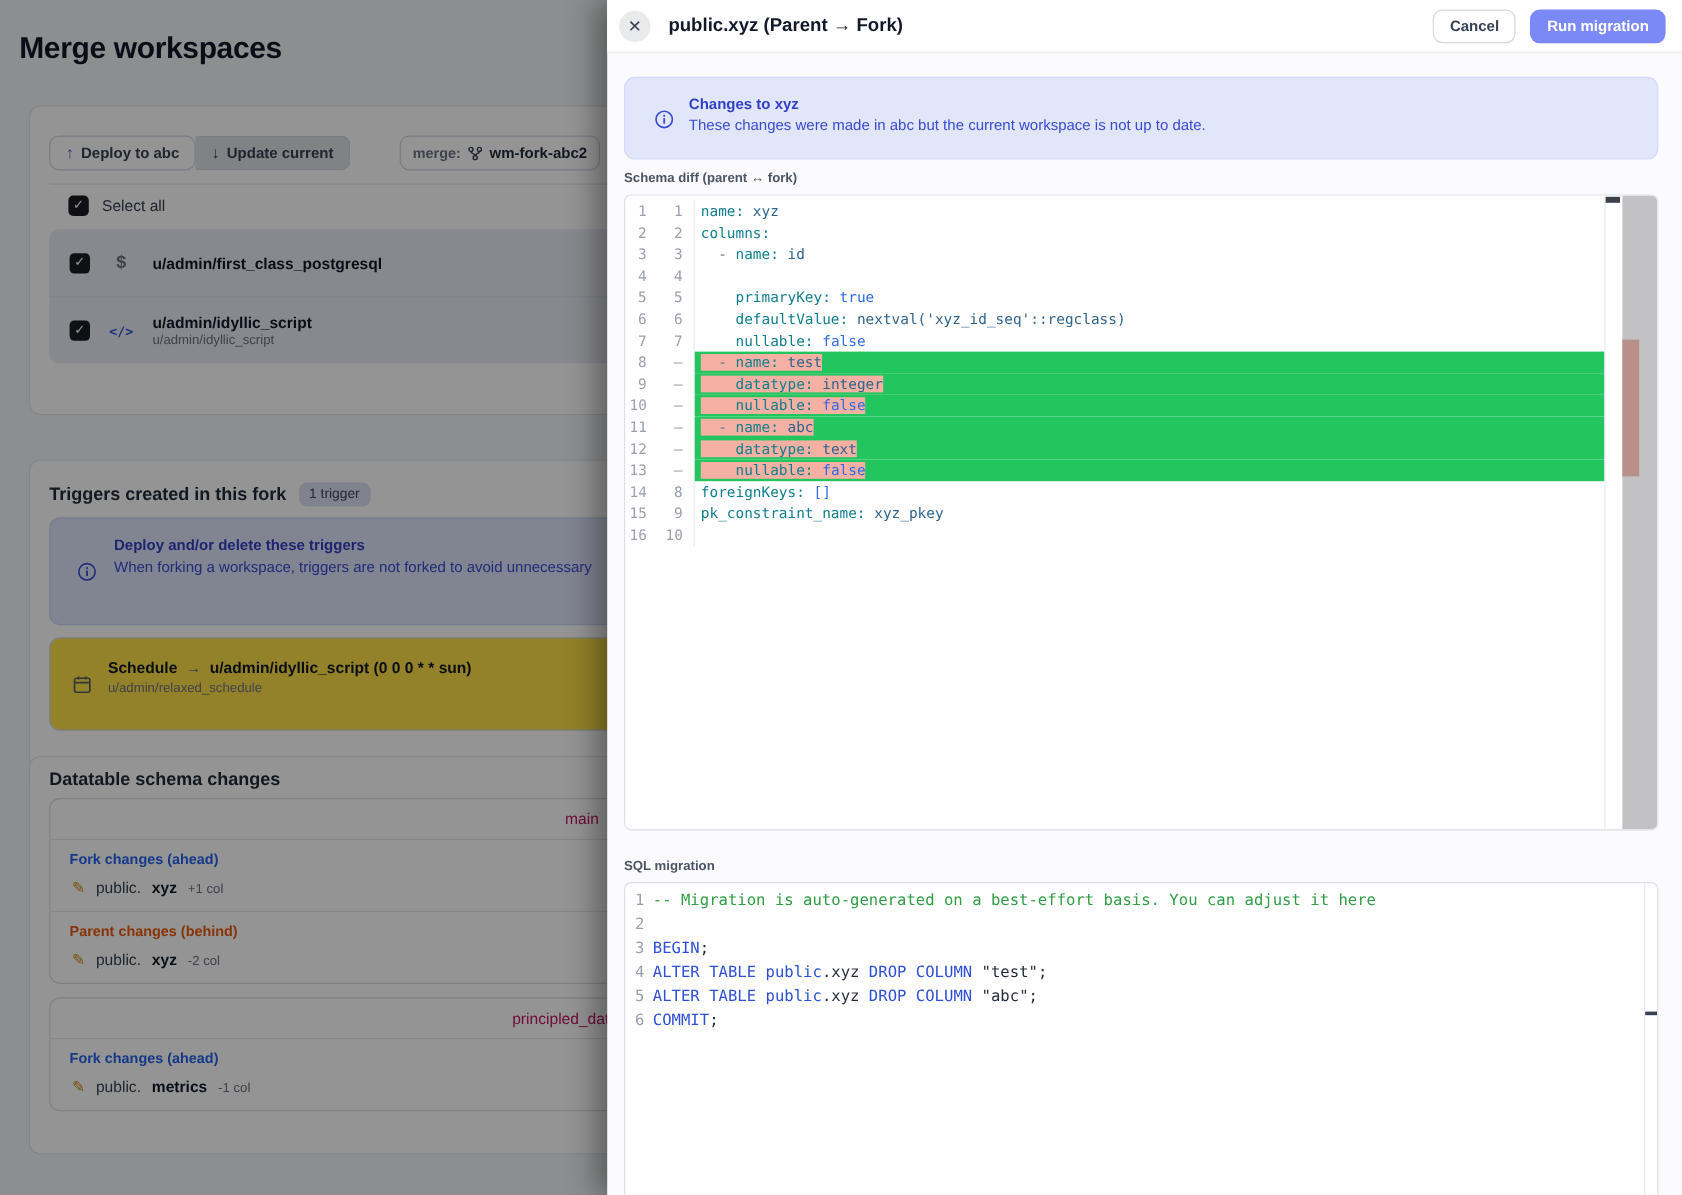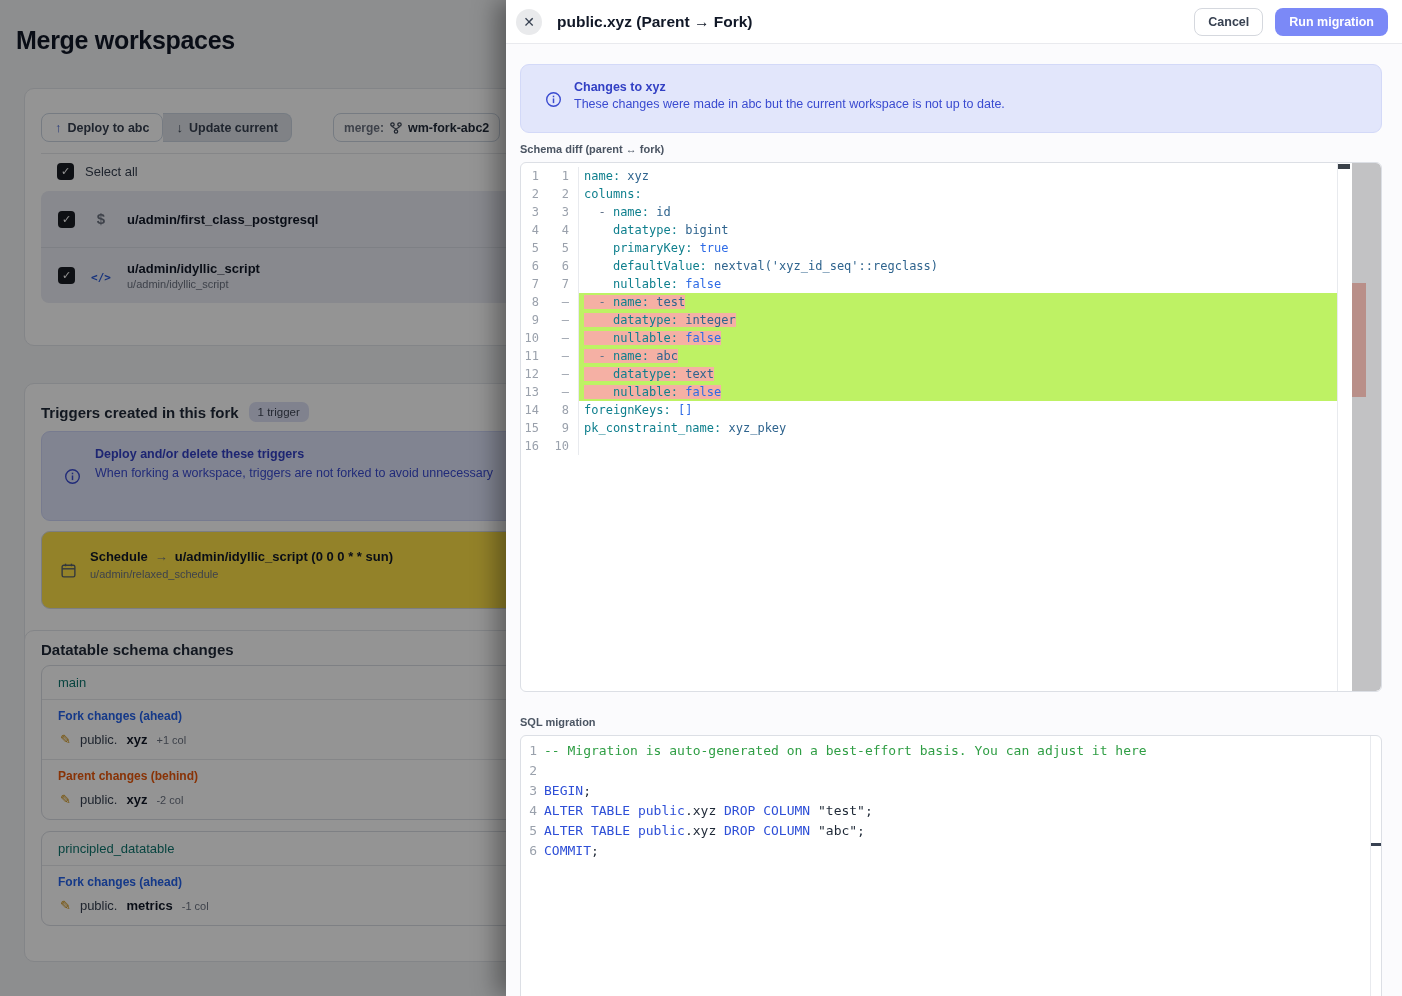--- a/index.html
+++ b/index.html
@@ -56,21 +56,21 @@
   .schedule-box { position:absolute; left:16px; right:16px; top:147px; height:78px; border:1px solid #d6dae1; border-radius:9px; background:#fde047;text-align:center; }
   .sch-icon { position:absolute; left:18px; top:30px; color:#57606a; }
   .sch-line { position:absolute; left:48px; top:17px; font-size:13px; color:#111827; white-space:nowrap; }
   .sch-line b { font-weight:700; }
   .sch-arrow { color:#6b7280; padding:0 7px; }
   .sch-sub { position:absolute; left:48px; top:36px; font-size:11px; color:#6b7280; }
 
   #card-datatable .section-title { position:absolute; left:16px; top:10px; }
   #datatable-groups { position:absolute; left:16px; right:16px; top:34px; }
   .dt-card { border:1px solid #d9dce3; border-radius:9px; background:#fff; margin-bottom:11px; overflow:hidden; }
-  .dt-head { padding:9px 16px; font-size:13px; color:#0f766e; border-bottom:1px solid #e5e7eb; }
+  .dt-head { padding:9px 16px; font-size:13px; color:#be185d; border-bottom:1px solid #e5e7eb;text-align:center; }
   .dt-section { padding:9px 16px 12px 16px; }
   .dt-section + .dt-section { border-top:1px solid #e5e7eb; }
   .dt-label { font-size:12px; font-weight:700; margin-bottom:9px; }
   .tone-blue { color:#2563eb; }
   .tone-orange { color:#ea580c; }
   .dt-row { display:flex; align-items:baseline; gap:9px; font-size:13px; color:#374151; padding-left:2px; }
   .pencil-icon { color:#ca8a04; font-size:13px; }
   .dt-table { font-weight:700; color:#111827; }
   .dt-delta { font-size:11px; color:#6b7280; }
 
@@ -98,21 +98,21 @@
   .editor { position:absolute; left:14px; width:862px; background:#fff; border:1px solid #dcdfe5; border-radius:6px; overflow:hidden; font-family:"DejaVu Sans Mono", monospace; }
   #diff-editor { top:162px; height:530px; }
   #sql-editor { top:735px; height:290px; }
 
   #diff-code { padding-top:4px; }
   .dl { display:flex; height:18px; font-size:12px; line-height:18px; white-space:pre; }
   .dl .g1 { width:18px; text-align:right; color:#9aa1ac; flex:0 0 auto; }
   .dl .g2 { width:30px; text-align:right; color:#9aa1ac; flex:0 0 auto; }
   .dl .gsep { width:10px; border-right:1px solid #e8eaee; flex:0 0 auto; }
   .dl .dl-code { flex:1; padding-left:5px; margin-right:44px; }
-  .dl.del .dl-code { background:#bef264; }
+  .dl.del .dl-code { background:#22c55e; }
   .dl.del .dl-text { background:#f5b0a4; }
 
   #sql-code { padding-top:5px; }
   .sl { display:flex; height:20px; font-size:13px; line-height:20px; white-space:pre; }
   .sl .g1 { width:16px; text-align:right; color:#9aa1ac; flex:0 0 auto; }
   .sl .sl-code { flex:1; padding-left:7px; margin-right:11px; }
 
   .tk-key { color:#0e7f8d; }
   .tk-val { color:#2f648e; }
   .tk-bool { color:#2e6be6;text-align:right; }
@@ -279,21 +279,21 @@
       <span class="banner-title">Changes to xyz</span>
       <span class="banner-text">These changes were made in abc but the current workspace is not up to date.</span>
     </div>
 
     <span class="editor-label" id="diff-label">Schema diff (parent ↔ fork)</span>
     <div class="editor" id="diff-editor">
       <div id="diff-code">
           <div class="dl"><span class="g1">1</span><span class="g2">1</span><span class="gsep"></span><span class="dl-code"><span class="dl-text"><span class="tk-key">name:</span><span class="tk-plain"> </span><span class="tk-val">xyz</span></span></span></div>
           <div class="dl"><span class="g1">2</span><span class="g2">2</span><span class="gsep"></span><span class="dl-code"><span class="dl-text"><span class="tk-key">columns:</span></span></span></div>
           <div class="dl"><span class="g1">3</span><span class="g2">3</span><span class="gsep"></span><span class="dl-code"><span class="dl-text"><span class="tk-plain">  </span><span class="tk-dash">- </span><span class="tk-key">name:</span><span class="tk-plain"> </span><span class="tk-val">id</span></span></span></div>
-          <div class="dl"><span class="g1">4</span><span class="g2">4</span><span class="gsep"></span><span class="dl-code"><span class="dl-text"><span class="tk-plain">    </span><span class="tk-key">datatype:</span><span class="tk-plain"> </span><span class="tk-val">bigint</span></span></span></div>
+          <div class="dl"><span class="g1">4</span><span class="g2">4</span><span class="gsep"></span></div>
           <div class="dl"><span class="g1">5</span><span class="g2">5</span><span class="gsep"></span><span class="dl-code"><span class="dl-text"><span class="tk-plain">    </span><span class="tk-key">primaryKey:</span><span class="tk-plain"> </span><span class="tk-bool">true</span></span></span></div>
           <div class="dl"><span class="g1">6</span><span class="g2">6</span><span class="gsep"></span><span class="dl-code"><span class="dl-text"><span class="tk-plain">    </span><span class="tk-key">defaultValue:</span><span class="tk-plain"> </span><span class="tk-val">nextval('xyz_id_seq'::regclass)</span></span></span></div>
           <div class="dl"><span class="g1">7</span><span class="g2">7</span><span class="gsep"></span><span class="dl-code"><span class="dl-text"><span class="tk-plain">    </span><span class="tk-key">nullable:</span><span class="tk-plain"> </span><span class="tk-bool">false</span></span></span></div>
           <div class="dl del"><span class="g1">8</span><span class="g2">–</span><span class="gsep"></span><span class="dl-code"><span class="dl-text"><span class="tk-plain">  </span><span class="tk-dash">- </span><span class="tk-key">name:</span><span class="tk-plain"> </span><span class="tk-val">test</span></span></span></div>
           <div class="dl del"><span class="g1">9</span><span class="g2">–</span><span class="gsep"></span><span class="dl-code"><span class="dl-text"><span class="tk-plain">    </span><span class="tk-key">datatype:</span><span class="tk-plain"> </span><span class="tk-val">integer</span></span></span></div>
           <div class="dl del"><span class="g1">10</span><span class="g2">–</span><span class="gsep"></span><span class="dl-code"><span class="dl-text"><span class="tk-plain">    </span><span class="tk-key">nullable:</span><span class="tk-plain"> </span><span class="tk-bool">false</span></span></span></div>
           <div class="dl del"><span class="g1">11</span><span class="g2">–</span><span class="gsep"></span><span class="dl-code"><span class="dl-text"><span class="tk-plain">  </span><span class="tk-dash">- </span><span class="tk-key">name:</span><span class="tk-plain"> </span><span class="tk-val">abc</span></span></span></div>
           <div class="dl del"><span class="g1">12</span><span class="g2">–</span><span class="gsep"></span><span class="dl-code"><span class="dl-text"><span class="tk-plain">    </span><span class="tk-key">datatype:</span><span class="tk-plain"> </span><span class="tk-val">text</span></span></span></div>
           <div class="dl del"><span class="g1">13</span><span class="g2">–</span><span class="gsep"></span><span class="dl-code"><span class="dl-text"><span class="tk-plain">    </span><span class="tk-key">nullable:</span><span class="tk-plain"> </span><span class="tk-bool">false</span></span></span></div>
           <div class="dl"><span class="g1">14</span><span class="g2">8</span><span class="gsep"></span><span class="dl-code"><span class="dl-text"><span class="tk-key">foreignKeys:</span><span class="tk-plain"> </span><span class="tk-bool">[]</span></span></span></div>

